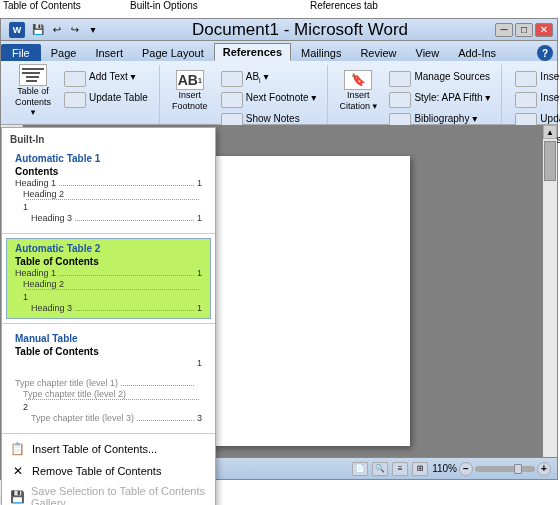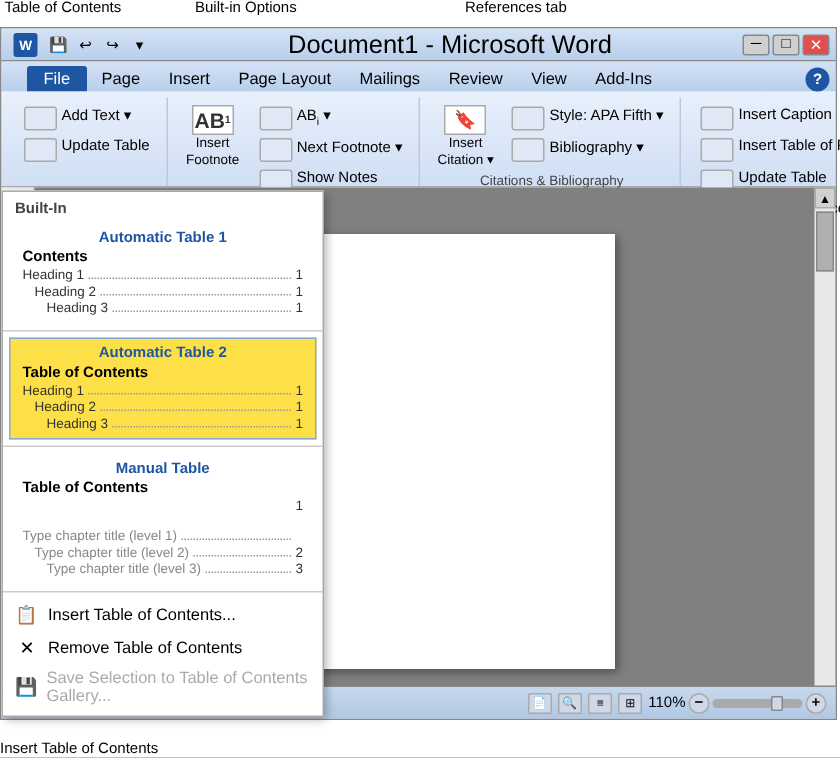--- a/index.html
+++ b/index.html
@@ -72,21 +72,21 @@
     .titlebar-btn.min { background: #d0d0d0; }
     .titlebar-btn.max { background: #d0d0d0; }
     .titlebar-btn.close { background: #e05050; color: #fff; }
 
     
     .ribbon-tabs {
       height: 20px;
       background: linear-gradient(to bottom, #d4e2f5, #b8cfeb);
       display: flex;
       align-items: flex-end;
-      padding-left: 17px;
+      padding-left: 0;
       border-bottom: none;
     }
     .ribbon-tab {
       padding: 2px 8px;
       font-size: 11px;
       cursor: pointer;
       border: 1px solid transparent;
       border-bottom: none;
       margin-right: 1px;
       background: transparent;
@@ -231,40 +231,39 @@
       font-size: 10px;
       color: #444;
       padding: 2px 8px;
       font-weight: bold;
     }
     .dd-toc-option {
       padding: 4px 8px;
       cursor: pointer;
       border: 1px solid transparent;
       margin: 1px 4px;
-      text-align: center;
-    }
-    .dd-toc-option.active { background: #fde047; border: 1px solid #88aacc; }
+    }
+    .dd-toc-option.active { background: #bef264; border: 1px solid #88aacc; }
     .dd-toc-title {
       font-size: 10px;
       font-weight: bold;
       color: #1f56a3;
       margin-bottom: 2px;
     }
     .dd-toc-preview {
       font-size: 9px;
       color: #333;
     }
     .dd-toc-row {
       display: flex;
       justify-content: space-between;
       margin: 1px 0;
     }
     .dd-toc-row.bold { font-weight: bold; color: #000; font-size: 10px; }
-    .dd-toc-row.indent1 { padding-left: 8px; }
+    .dd-toc-row.indent1 { padding-left: 8px; flex-direction: column; }
     .dd-toc-row.indent2 { padding-left: 16px; }
     .dd-dotline {
       flex: 1;
       border-bottom: 1px dotted #999;
       margin: 0 3px;
       margin-bottom: 2px;
     }
     .dd-separator {
       height: 1px;
       background: #ccc;
@@ -461,33 +460,43 @@
       <div class="titlebar-btn max">□</div>
       <div class="titlebar-btn close">✕</div>
     </div>
   </div>
 
   <div class="ribbon-tabs">
     <div class="ribbon-tab file-tab">File</div>
     <div class="ribbon-tab">Page</div>
     <div class="ribbon-tab">Insert</div>
     <div class="ribbon-tab">Page Layout</div>
+    <div class="ribbon-tab active">References</div>
     <div class="ribbon-tab">Mailings</div>
     <div class="ribbon-tab">Review</div>
     <div class="ribbon-tab">View</div>
     <div class="ribbon-tab">Add-Ins</div>
     <div style="flex:1;"></div>
     <div class="help-btn">?</div>
     <div style="width:4px;"></div>
   </div>
 
   <div class="ribbon">
 
     <div class="ribbon-group">
       <div class="ribbon-group-content">
+        <div class="ribbon-btn-large">
+          <div class="toc-icon">
+            <div></div>
+              <div></div>
+              <div></div>
+              <div></div>
+          </div>
+          <span style="font-size:9px; text-align:center; line-height:1.2;">Table of<br>Contents ▾</span>
+        </div>
         <div class="ribbon-btn-small-group">
           <div class="ribbon-btn-small">
             <span class="generic-icon"></span>
             <span>Add Text ▾</span>
           </div>
           <div class="ribbon-btn-small">
             <span class="generic-icon"></span>
             <span>Update Table</span>
           </div>
         </div>
@@ -518,20 +527,24 @@
       <div class="ribbon-group-label">Footnotes</div>
     </div>
 
     <div class="ribbon-group">
       <div class="ribbon-group-content">
         <div class="ribbon-btn-large">
           <div class="cite-icon">🔖</div>
           <span style="font-size:9px; text-align:center; line-height:1.2;">Insert<br>Citation ▾</span>
         </div>
         <div class="ribbon-btn-small-group">
+          <div class="ribbon-btn-small">
+            <span class="generic-icon"></span>
+            <span>Manage Sources</span>
+          </div>
           <div class="ribbon-btn-small">
             <span class="generic-icon"></span>
             <span>Style: APA Fifth ▾</span>
           </div>
           <div class="ribbon-btn-small">
             <span class="generic-icon"></span>
             <span>Bibliography ▾</span>
           </div>
         </div>
       </div>

